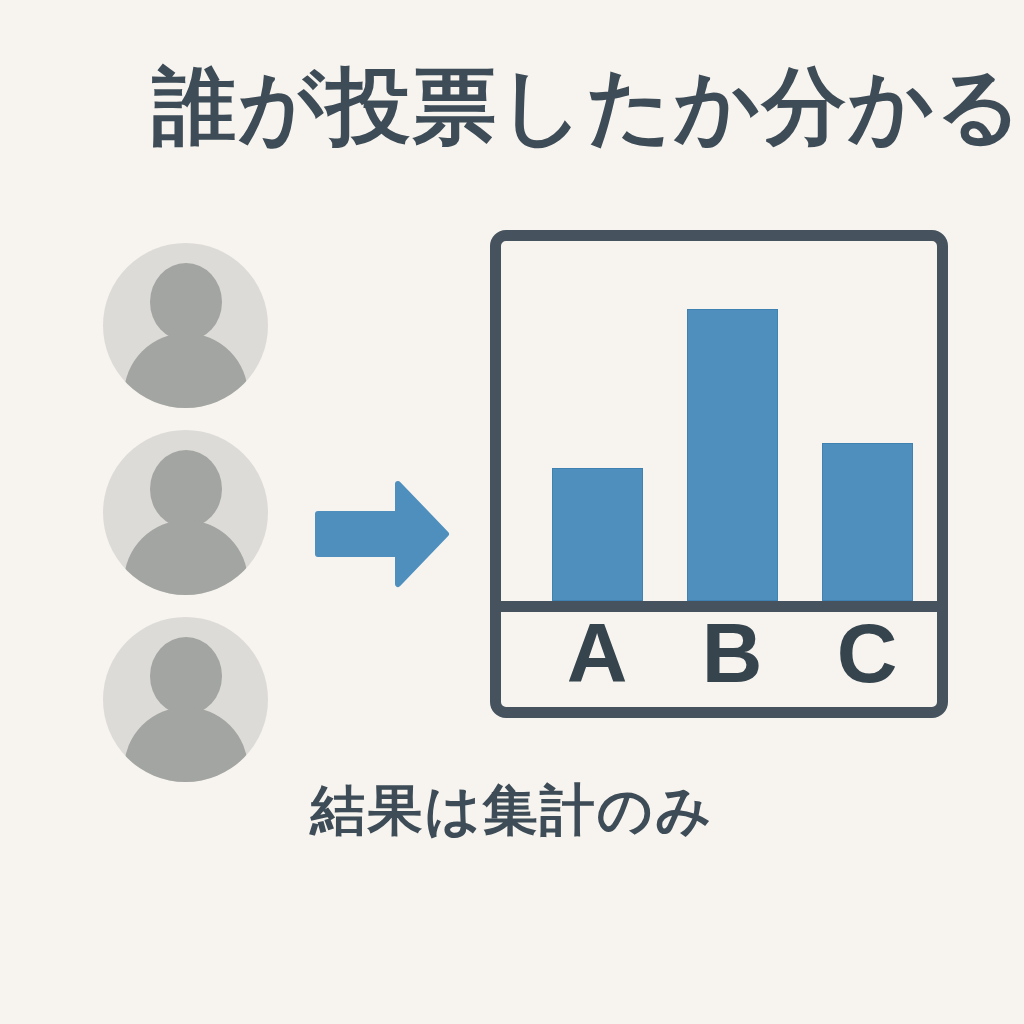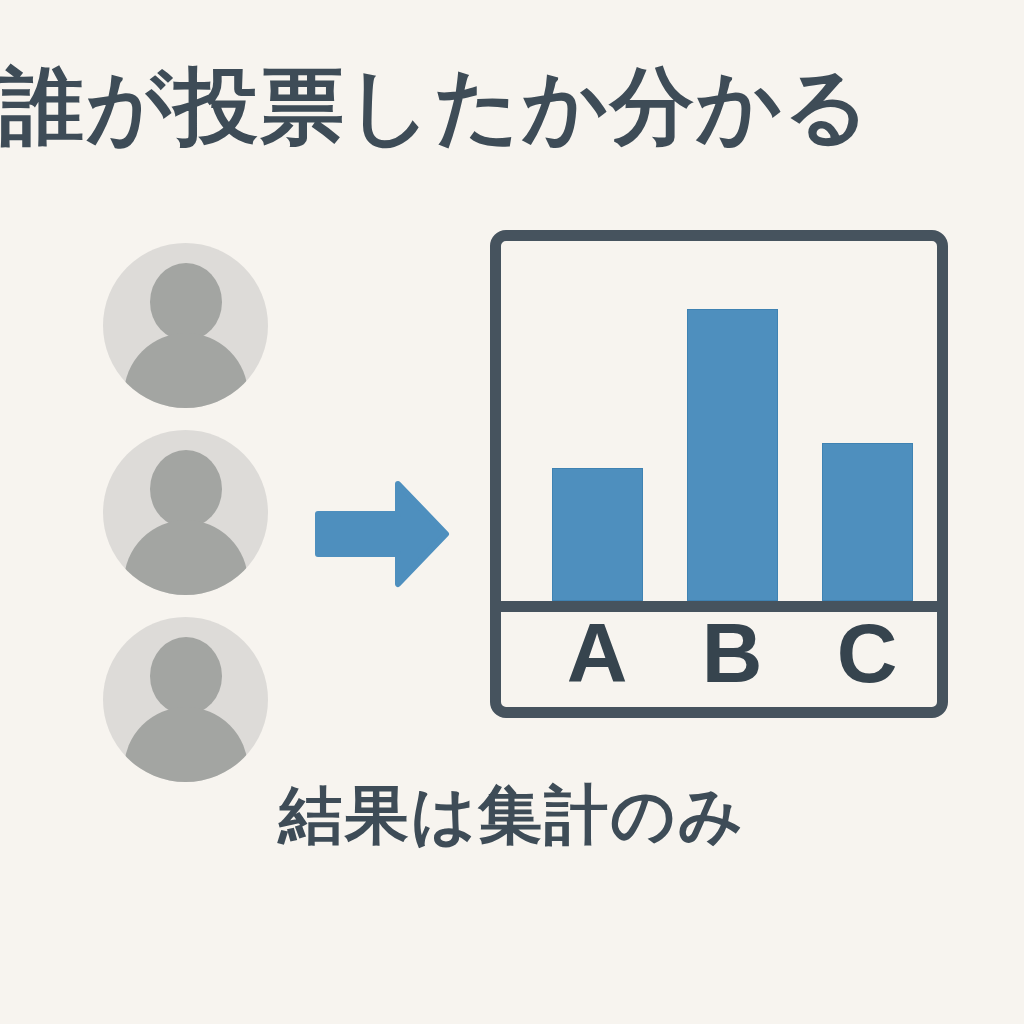--- a/index.html
+++ b/index.html
@@ -19,35 +19,35 @@
     height: 1024px;
     background: #f7f4ef;
   }
 
   
   .headline {
     position: absolute;
     left: 0;
     top: 62px;
     width: 1024px;
-    text-align: left;
+    text-align: right;
     font-size: 84px;
     line-height: 1.05;
     font-weight: 700;
     letter-spacing: 2px;
     color: #3e4c57;
     white-space: nowrap;
   }
   .footline {
     position: absolute;
     left: 0;
     top: 782px;
     width: 1024px;
     text-align: center;
-    font-size: 64px;
+    font-size: 55px;
     line-height: 1.05;
     font-weight: 700;
     letter-spacing: 2px;
     color: #3e4c57;
     white-space: nowrap;
   }
 
   
   .avatar {
     position: absolute;

